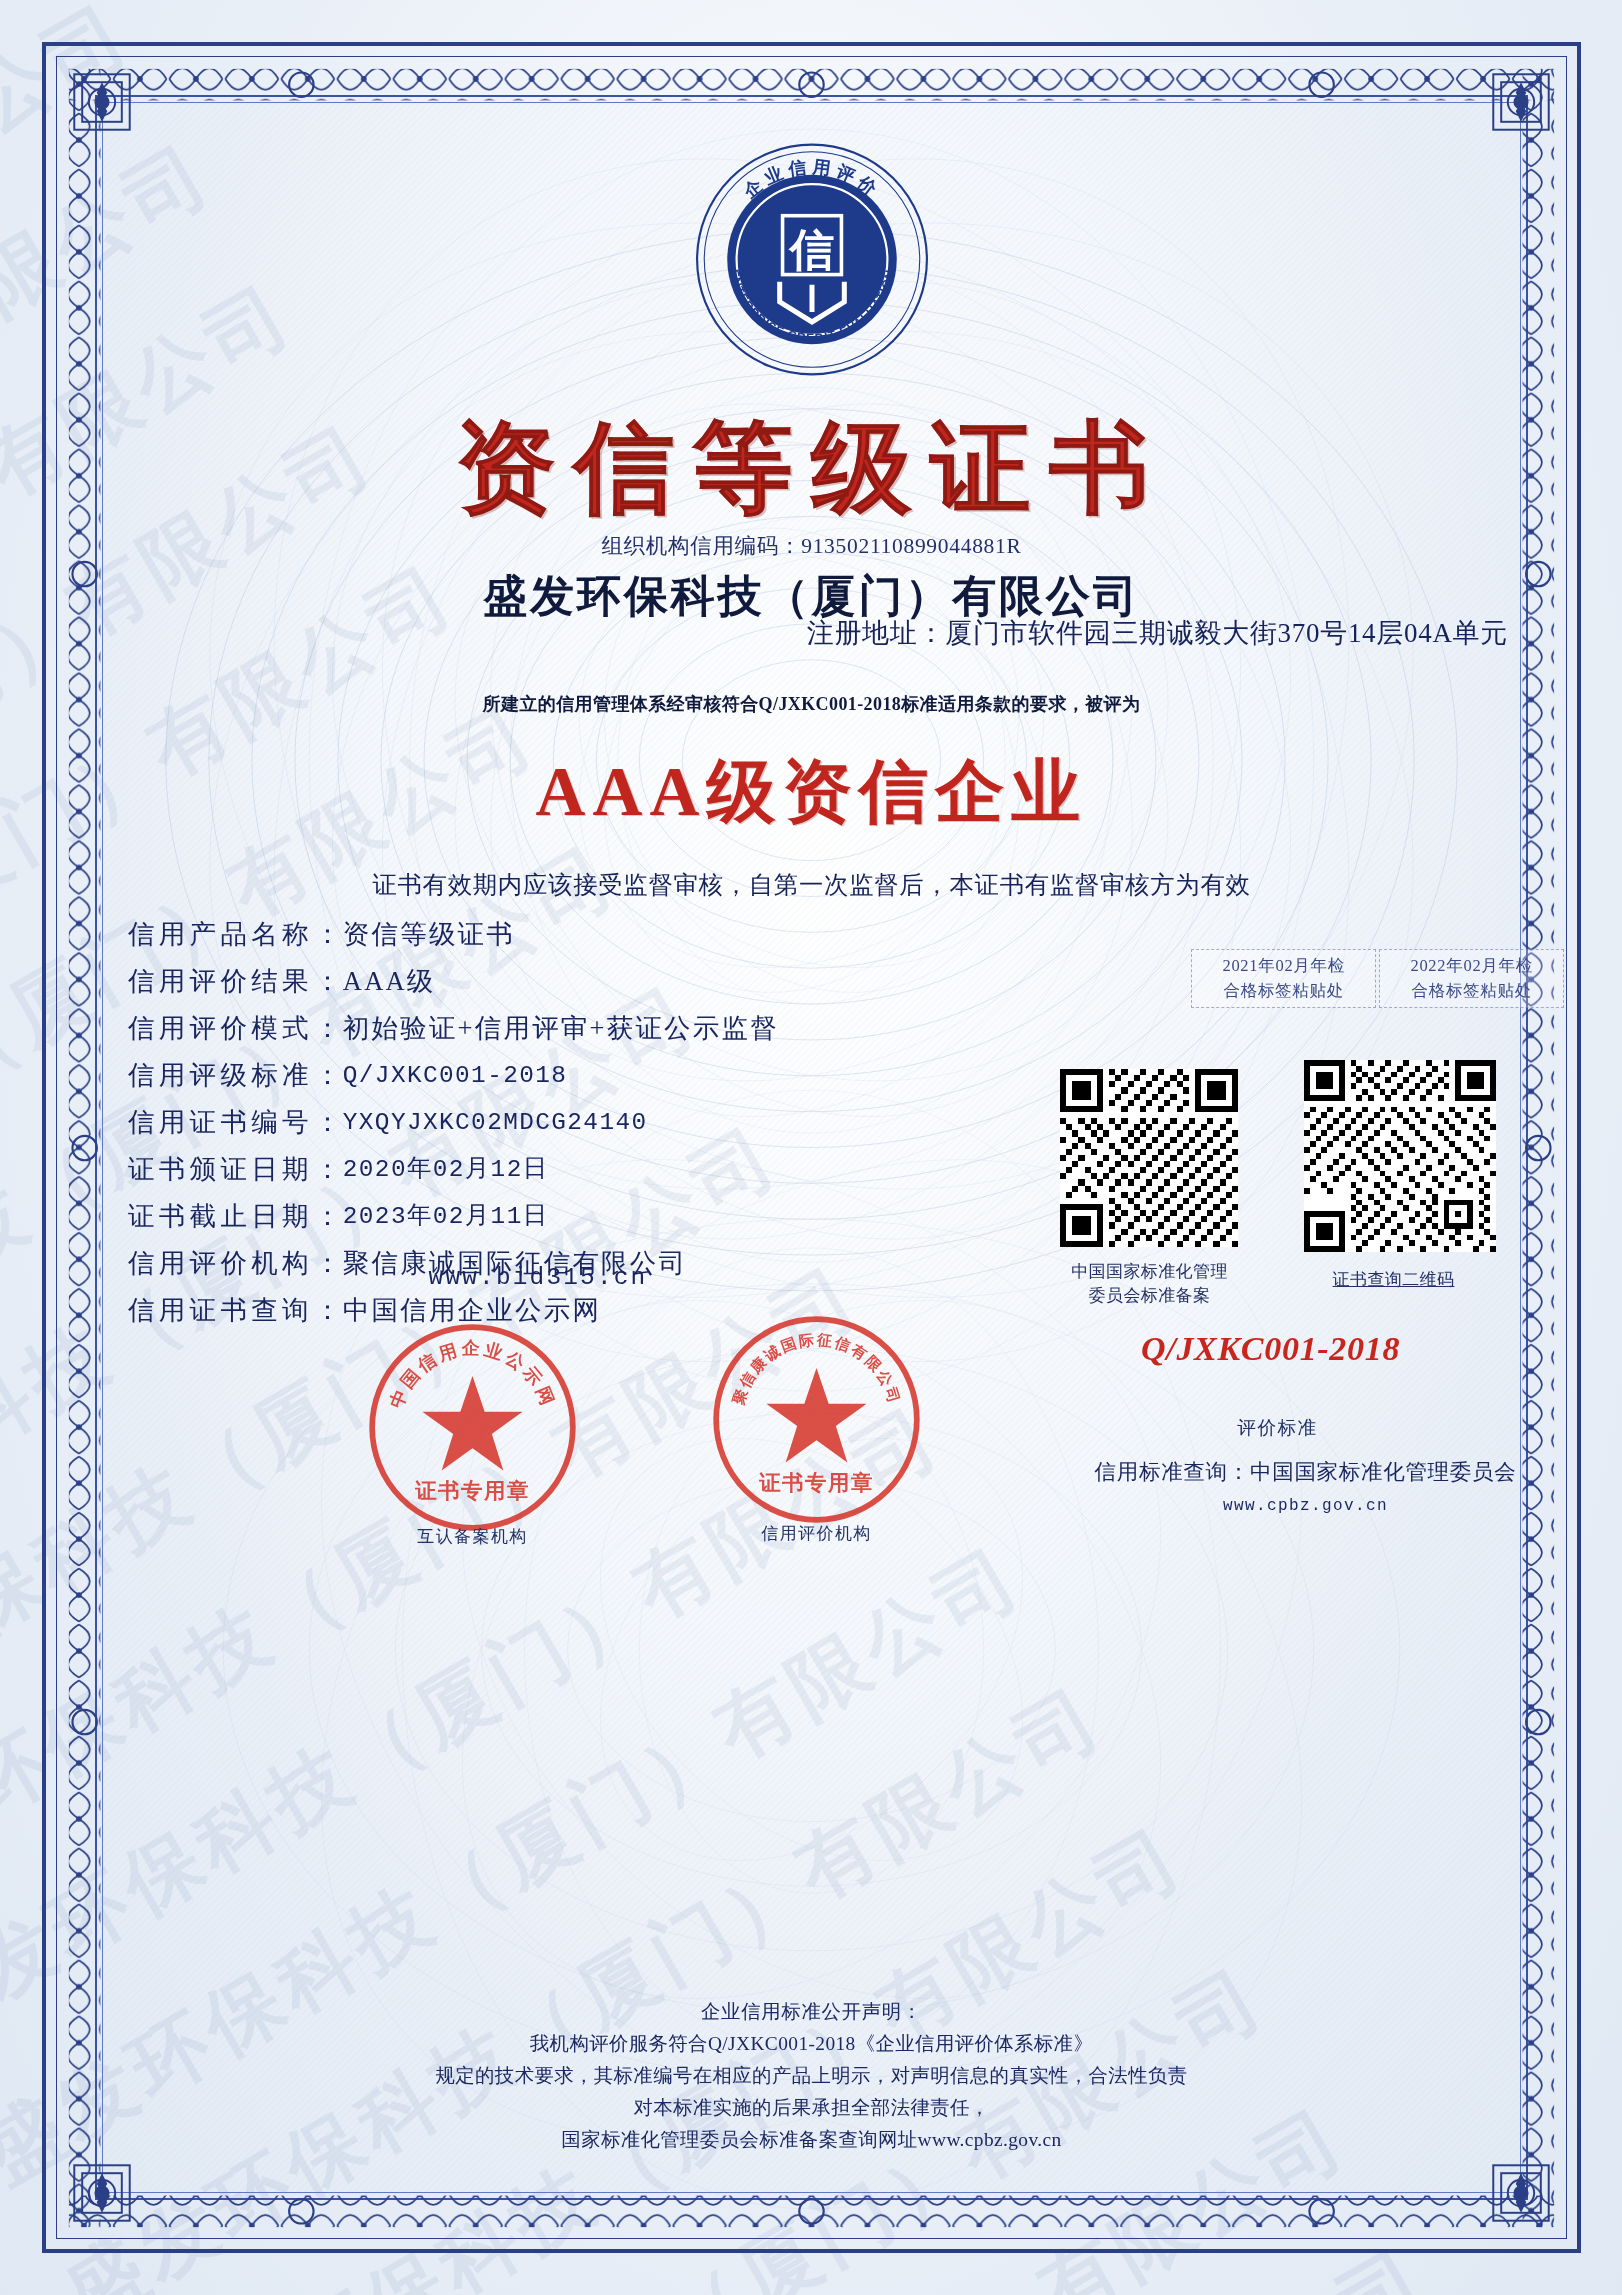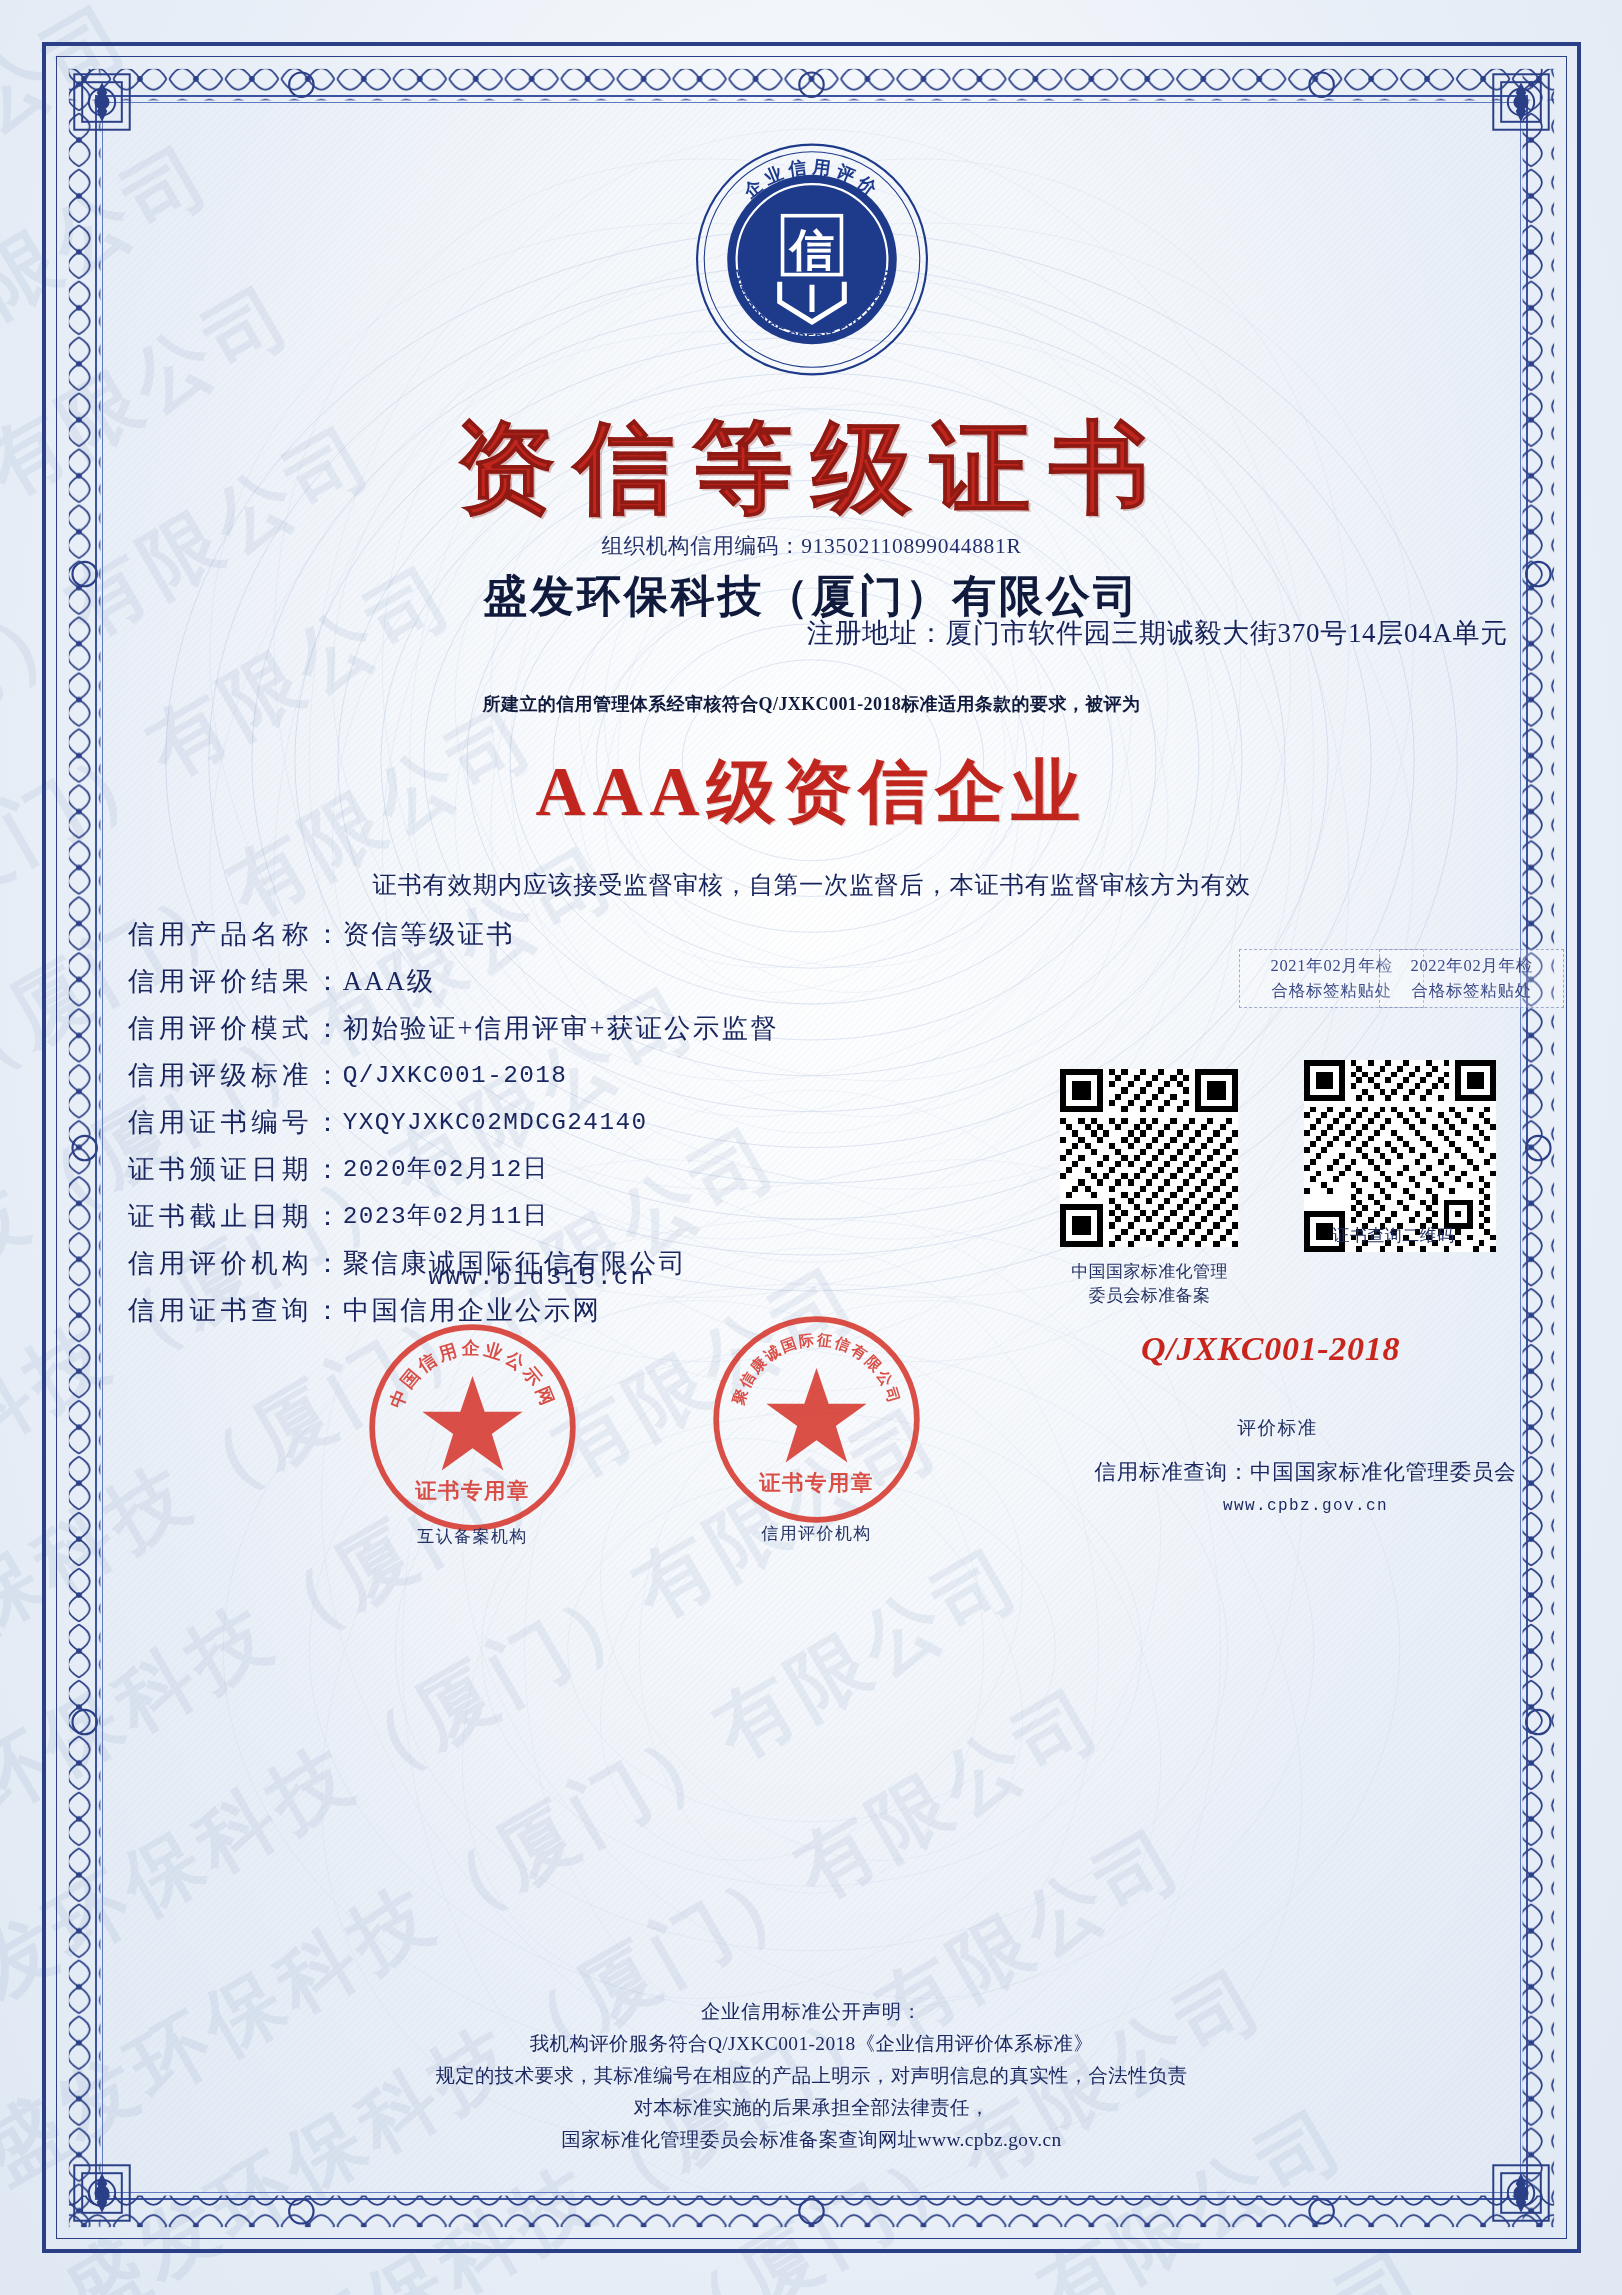--- a/index.html
+++ b/index.html
@@ -84,32 +84,32 @@
   .field-value.mono{font-family:"Liberation Mono", monospace;font-size:24.4px;letter-spacing:1.4px;}
 
   .website{position:absolute;top:1149px;left:0;width:846px;text-align:center;
      font-family:"Liberation Mono", monospace;font-size:24.4px;color:#18255e;letter-spacing:2.2px;}
 
   
   .insp{position:absolute;font-size:16.5px;color:#3b4a86;text-align:center;
         line-height:24.4px;letter-spacing:0.7px;
         border:0.7px dashed rgba(90,110,170,0.55);padding:4.3px 7.2px;
         background:rgba(255,255,255,0.25);}
-  .insp-1{left:1076px;top:834px;width:169px;margin-left:48px;}
+  .insp-1{left:1076px;top:834px;width:169px;}
   .insp-2{left:1264px;top:834px;width:169px;}
 
   
   .qr{position:absolute;width:178px;height:178px;background:#ffffff;}
   .qr svg{width:100%;height:100%;display:block;}
   .qr-1{left:945px;top:954px;}
   .qr-2{left:1189px;top:945px;}
   .qr-cap{position:absolute;text-align:center;font-size:17px;color:#233064;
           line-height:24.4px;letter-spacing:0.4px;width:215px;}
   .qr-cap-1{left:927px;top:1145px;}
-  .qr-cap-2{left:1171px;top:1109px;}
+  .qr-cap-2{left:1171px;top:1153px;text-decoration:underline;}
 
   
   .std-red{position:absolute;left:1026px;top:1214px;width:273px;
      font-family:"Liberation Serif", serif;font-style:italic;font-weight:700;
      font-size:34px;color:#c8261d;line-height:39px;letter-spacing:0.7px;}
   .std-cap{position:absolute;left:1026px;top:1300px;width:273px;text-align:center;
      font-size:18.7px;color:#223063;letter-spacing:1.4px;}
 
   .std-query{position:absolute;left:882px;top:1340px;width:617px;text-align:center;
      font-size:21.5px;color:#18255e;line-height:34px;letter-spacing:0.7px;}

